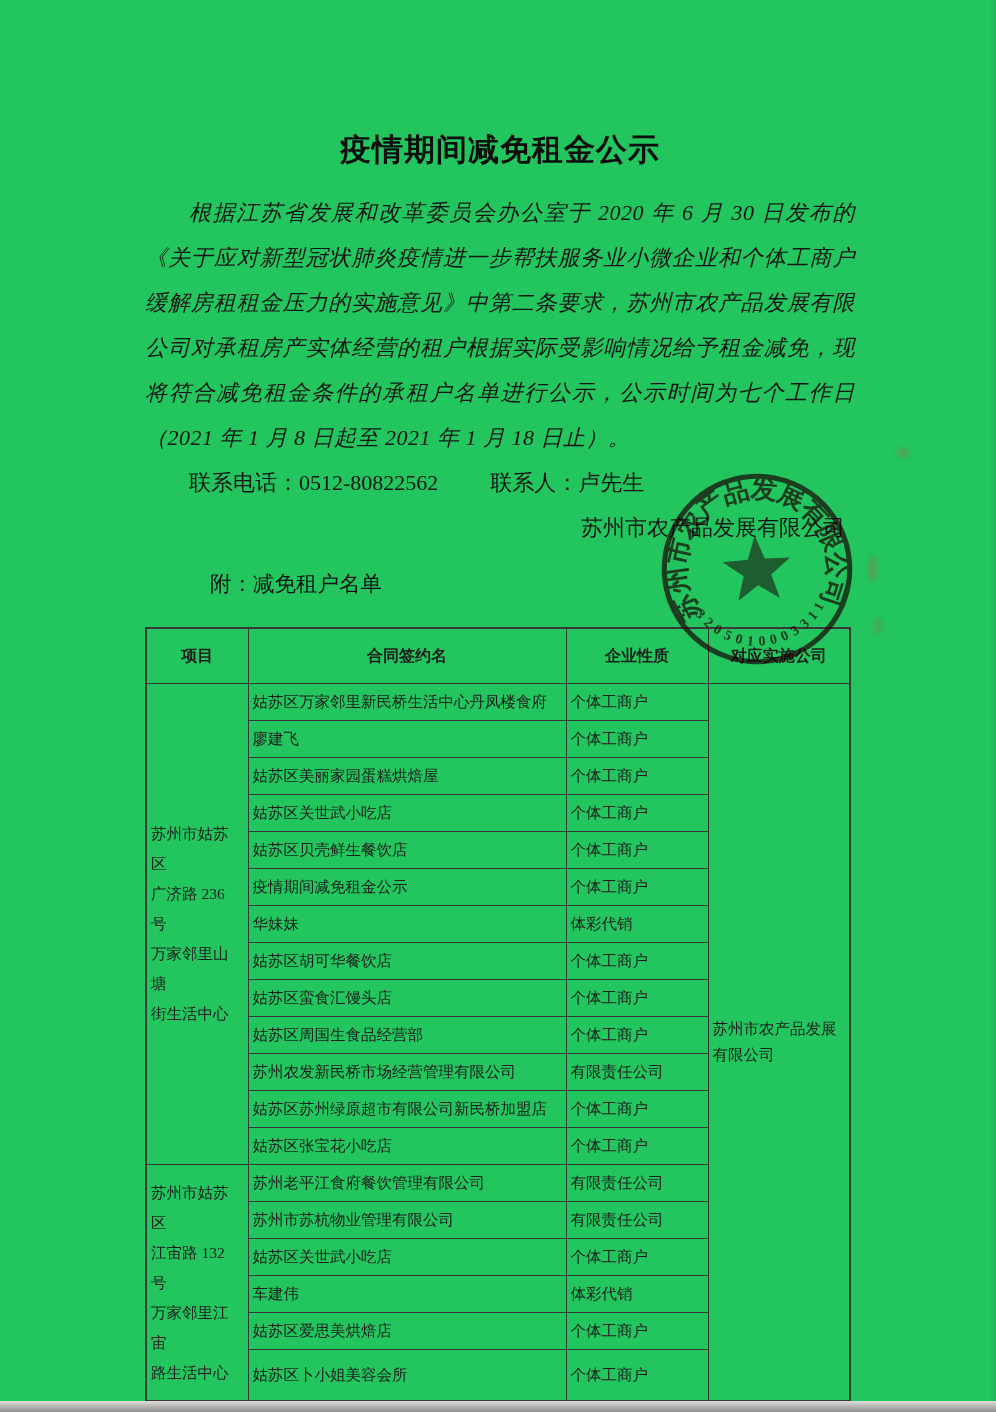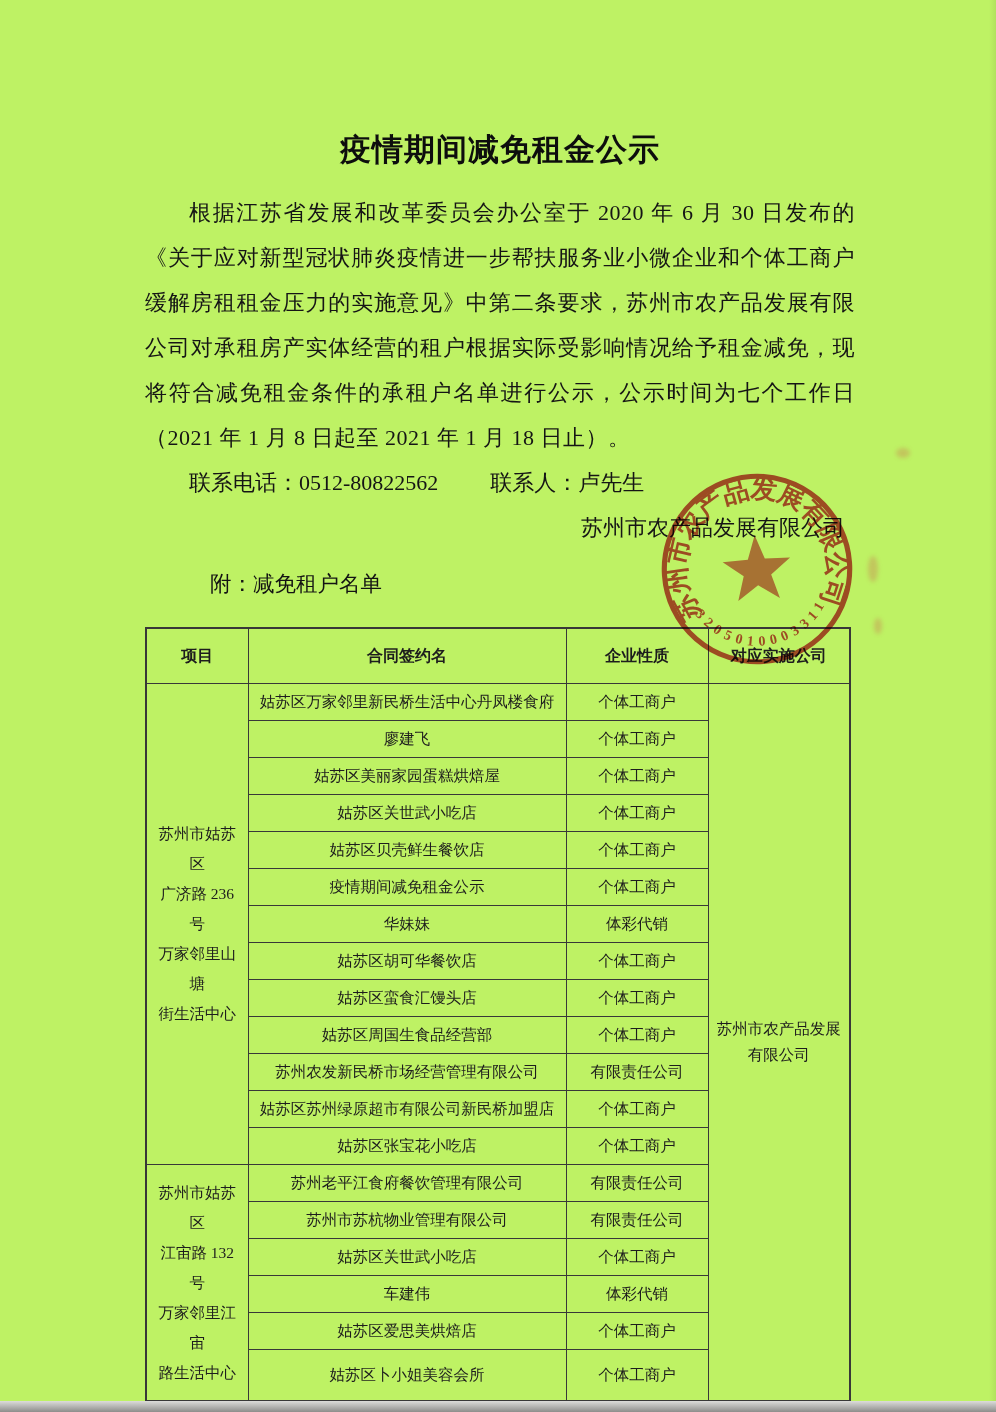--- a/index.html
+++ b/index.html
@@ -1,37 +1,38 @@
 <!DOCTYPE html>
 <html><head>
 <meta charset="utf-8">
 <style>
   html,body{margin:0;padding:0;background:#e9e9e7;}
   .page{
     position:relative;
     width:996px;height:1412px;
     margin:0 auto;
-    background:#bef264;
+    background:#22c55e;
     overflow:hidden;
     font-family:"Liberation Serif","DejaVu Serif",serif;
     color:#141414;
   }
   .content{
     position:absolute;left:145px;top:128px;width:710px;
   }
   .doc-title{
     margin:0 0 18px 0;
     font-size:31px;line-height:44px;
     font-weight:bold;text-align:center;color:#0d0d0d;
     letter-spacing:1px;
   }
   .body-p{
     margin:0;font-size:22px;line-height:45px;
     text-align:justify;text-indent:2em;color:#151515;
     letter-spacing:0.5px;
+    font-style:italic;
   }
   .contact-line{
     margin:0;font-size:22px;line-height:45px;text-indent:2em;color:#151515;
   }
   .contact-gap{display:inline-block;width:52px;}
   .sig-company{
     font-size:22px;line-height:46px;text-align:right;padding-right:10px;color:#151515;
   }
   .sig-date{
     font-size:22px;line-height:46px;text-align:right;padding-right:16px;color:#151515;
@@ -47,21 +48,21 @@
   }
   table.tenant,
   table.tenant th,
   table.tenant td{border:1px solid #383838;}
   table.tenant{border-width:2px;}
   table.tenant th{
     height:54px;font-size:16px;font-weight:bold;
     text-align:center;vertical-align:middle;padding:0 4px;
   }
   table.tenant td{
-    height:28px;text-align:center;vertical-align:middle;
+    height:28px;vertical-align:middle;
     padding:4px 4px;overflow:hidden;
   }
   table.tenant tr:last-child td{height:42px;}
   td.col-project div{line-height:30px;font-size:15.5px;}
   td.col-company{line-height:26px;}
   .col-w1{width:102px}.col-w2{width:318px}.col-w3{width:142px}.col-w4{width:142px}
   
   .seal{
     position:absolute;left:654px;top:466px;width:206px;height:206px;
     mix-blend-mode:multiply;opacity:.93;

